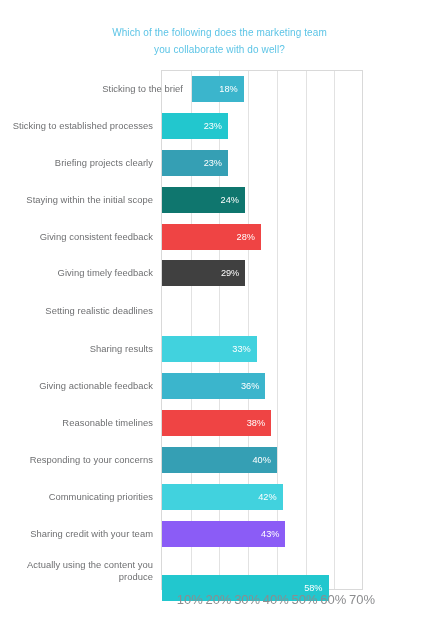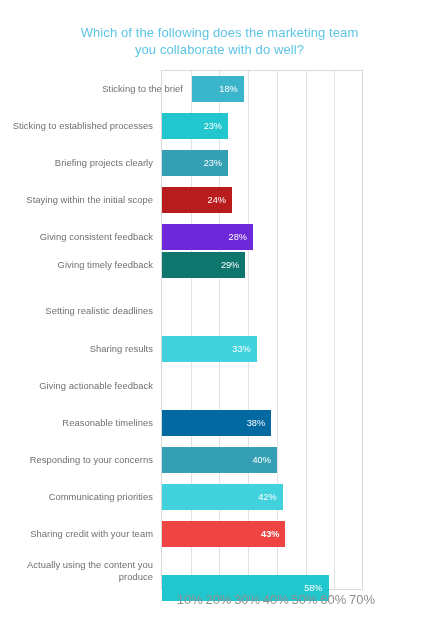--- a/index.html
+++ b/index.html
@@ -22,21 +22,21 @@
     background: #ffffff;
     box-sizing: border-box;
   }
   #chart-title {
     position: absolute;
     left: 40px;
     top: 24px;
     width: 359px;
     text-align: center;
     color: #5cc4e6;
-    font-size: 13px;
+    font-size: 10px;
     line-height: 17px;
     font-family: "Liberation Sans", sans-serif;
     letter-spacing: 0.1px;
   }
   #plot-wrap {
     position: absolute;
     left: 0;
     top: 70px;
     width: 439px;
     height: 520px;
@@ -165,59 +165,64 @@
           <div class="cat-label">Briefing projects clearly</div>
           <div class="bar-track">
             <div class="bar" style="width: 66.0429px; background: rgb(53, 159, 180);">
               <span class="bar-value">23%</span>
             </div>
           </div>
         </div>
         <div class="row" style="top: 111.429px;">
           <div class="cat-label">Staying within the initial scope</div>
           <div class="bar-track">
-            <div class="bar" style="width: 70px; background: #b91c1c;">
+            <div class="bar" style="width: 83px; background: #0f766e;">
               <span class="bar-value">24%</span>
             </div>
           </div>
         </div>
         <div class="row" style="top: 148.571px;">
           <div class="cat-label">Giving consistent feedback</div>
           <div class="bar-track">
-            <div class="bar" style="width: 91px; background: #6d28d9; padding-left: 19px;">
+            <div class="bar" style="width: 99px; background: #ef4444; padding-left: 19px;">
               <span class="bar-value">28%</span>
             </div>
           </div>
         </div>
-        <div class="row" style="top: 176px;">
+        <div class="row" style="top: 184px;">
           <div class="cat-label">Giving timely feedback</div>
           <div class="bar-track">
-            <div class="bar" style="width: 83.2714px; background: #0f766e;">
+            <div class="bar" style="width: 83.2714px; background: #404040;">
               <span class="bar-value">29%</span>
             </div>
           </div>
         </div>
         <div class="row" style="top: 222.857px;">
           <div class="cat-label">Setting realistic deadlines</div>
         </div>
         <div class="row" style="top: 260px;">
           <div class="cat-label">Sharing results</div>
           <div class="bar-track">
             <div class="bar" style="width: 94.7571px; background: rgb(65, 210, 222);">
               <span class="bar-value">33%</span>
             </div>
           </div>
         </div>
         <div class="row" style="top: 297.143px;">
           <div class="cat-label">Giving actionable feedback</div>
+          <div class="bar-track">
+            <div class="bar" style="width: 103.371px; background: rgb(59, 181, 204);">
+              <span class="bar-value">36%</span>
+            </div>
+          </div>
         </div>
         <div class="row" style="top: 334.286px;">
           <div class="cat-label">Reasonable timelines</div>
           <div class="bar-track">
-            <div class="bar" style="width: 109.114px; background: #0369a1;">
+            <div class="bar" style="width: 109.114px; background: #ef4444;">
               <span class="bar-value">38%</span>
             </div>
           </div>
         </div>
         <div class="row" style="top: 371.429px;">
           <div class="cat-label">Responding to your concerns</div>
           <div class="bar-track">
             <div class="bar" style="width: 114.857px; background: rgb(53, 159, 180);">
               <span class="bar-value">40%</span>
             </div>
@@ -227,21 +232,21 @@
           <div class="cat-label">Communicating priorities</div>
           <div class="bar-track">
             <div class="bar" style="width: 120.6px; background: rgb(65, 210, 222);">
               <span class="bar-value">42%</span>
             </div>
           </div>
         </div>
         <div class="row" style="top: 445.714px;">
           <div class="cat-label">Sharing credit with your team</div>
           <div class="bar-track">
-            <div class="bar" style="width: 123.471px; background: #ef4444; font-weight: bold;">
+            <div class="bar" style="width: 123.471px; background: #8b5cf6;">
               <span class="bar-value">43%</span>
             </div>
           </div>
         </div>
         <div class="row" style="top: 482.857px;">
           <div class="cat-label">Actually using the content you produce</div>
           <div class="bar-track">
             <div class="bar" style="width: 166.543px; background: rgb(34, 199, 206); margin-top: 17px;">
               <span class="bar-value">58%</span>
             </div>

